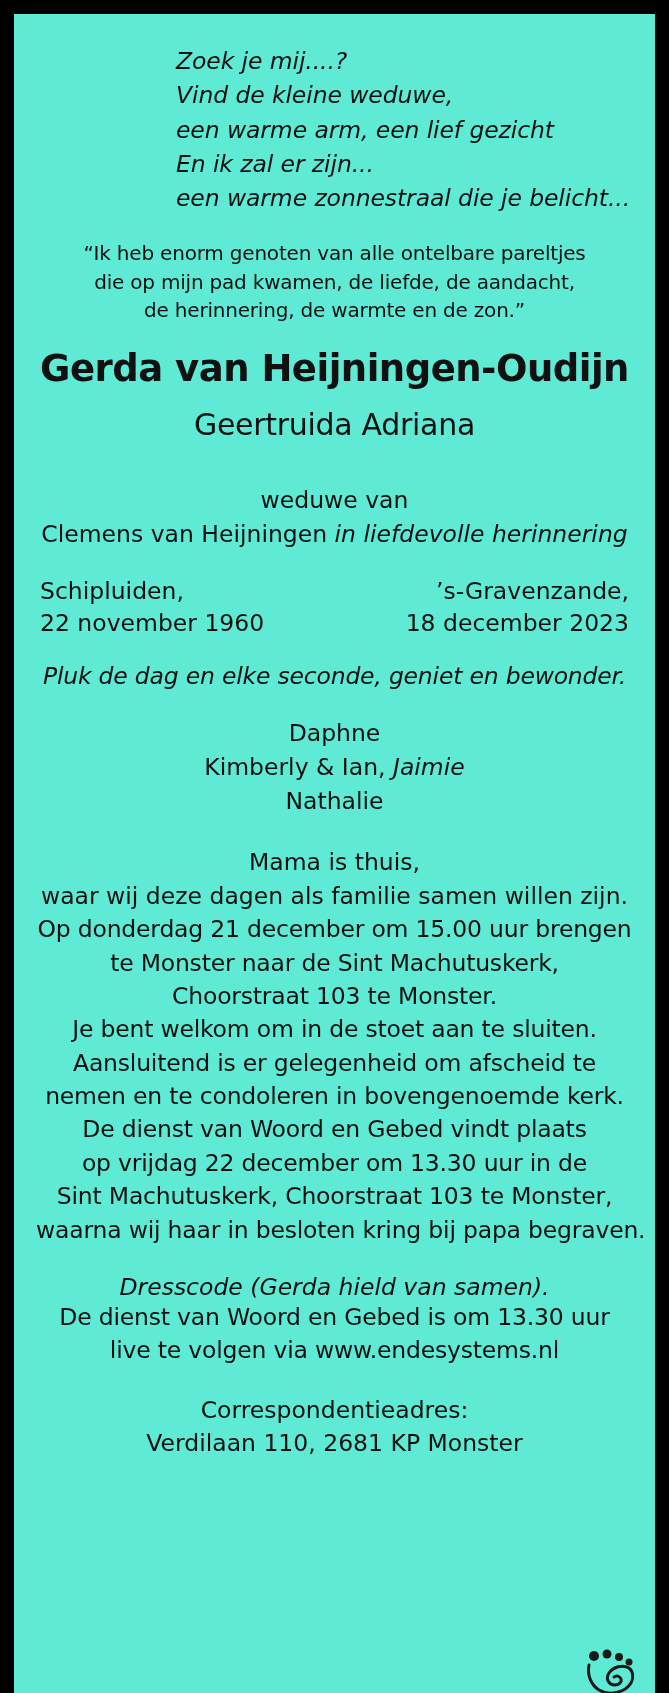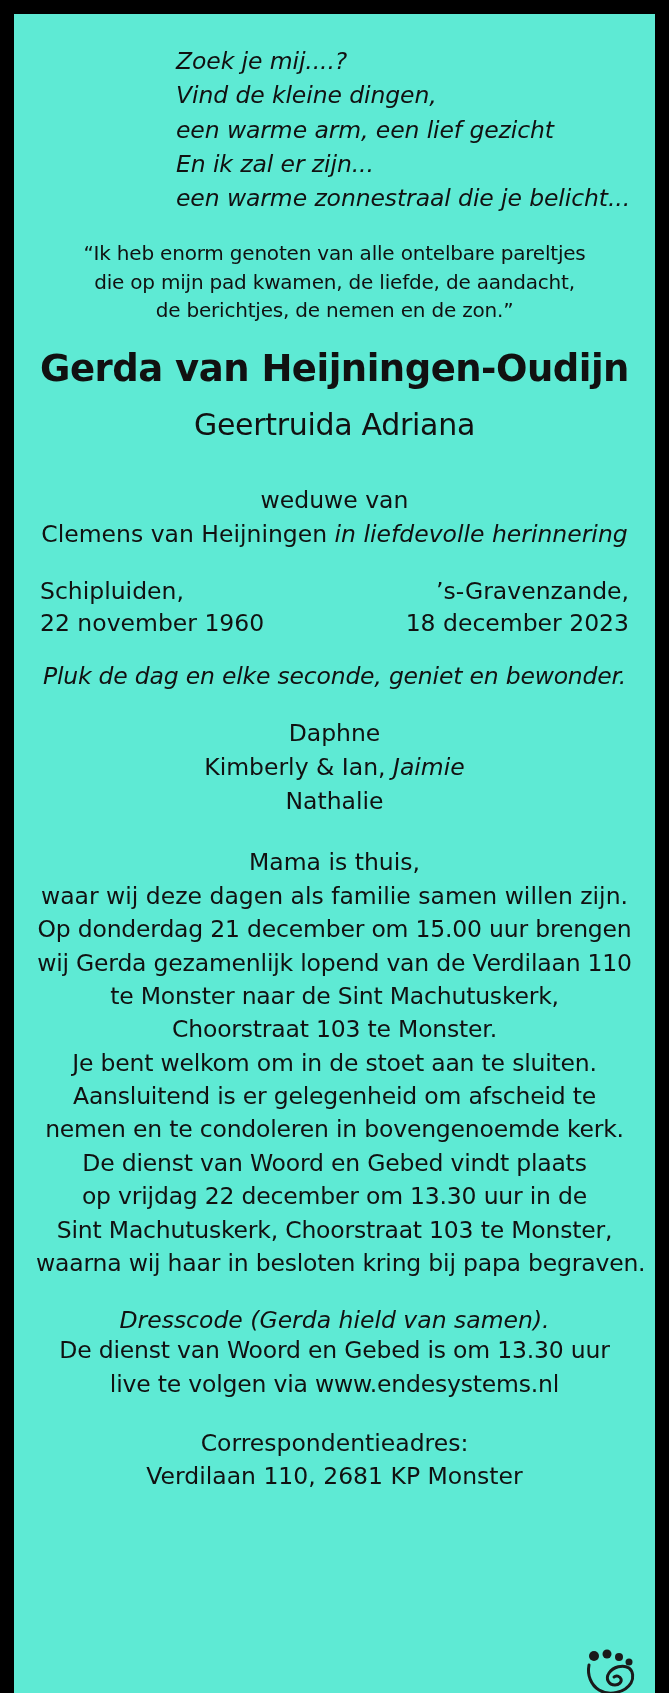--- a/index.html
+++ b/index.html
@@ -114,30 +114,30 @@
   }
 </style>
 </head>
 <body>
 
 <div class="card">
   <div class="inner">
 
     <div class="poem">
       <div>Zoek je mij....?</div>
-      <div>Vind de kleine dingen,</div>
+      <div>Vind de kleine weduwe,</div>
       <div>een warme arm, een lief gezicht</div>
       <div>En ik zal er zijn...</div>
       <div>een warme zonnestraal die je belicht...</div>
     </div>
 
     <div class="quote">
       <div>“Ik heb enorm genoten van alle ontelbare pareltjes</div>
       <div>die op mijn pad kwamen, de liefde, de aandacht,</div>
-      <div>de berichtjes, de nemen en de zon.”</div>
+      <div>de herinnering, de warmte en de zon.”</div>
     </div>
 
     <div class="name-main">Gerda van Heijningen-Oudijn</div>
     <div class="name-sub">Geertruida Adriana</div>
 
     <div class="weduwe">
       <div>weduwe van</div>
       <div>
         <span>Clemens van Heijningen</span>
         <span class="it">in liefdevolle herinnering</span>
@@ -165,21 +165,20 @@
       <div>Nathalie</div>
     </div>
 
     <div class="mama">
       <div>Mama is thuis,</div>
       <div>waar wij deze dagen als familie samen willen zijn.</div>
     </div>
 
     <div class="para">
       <div>Op donderdag 21 december om 15.00 uur brengen</div>
-      <div>wij Gerda gezamenlijk lopend van de Verdilaan 110</div>
       <div>te Monster naar de Sint Machutuskerk,</div>
       <div>Choorstraat 103 te Monster.</div>
       <div>Je bent welkom om in de stoet aan te sluiten.</div>
       <div>Aansluitend is er gelegenheid om afscheid te</div>
       <div>nemen en te condoleren in bovengenoemde kerk.</div>
     </div>
 
     <div class="para">
       <div>De dienst van Woord en Gebed vindt plaats</div>
       <div>op vrijdag 22 december om 13.30 uur in de</div>

